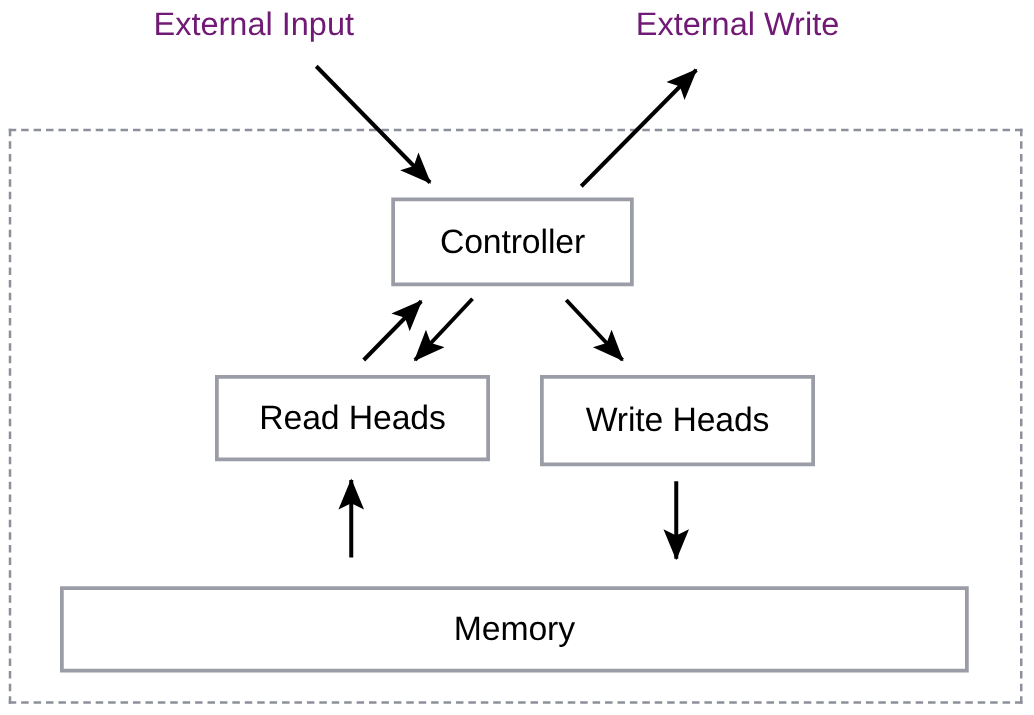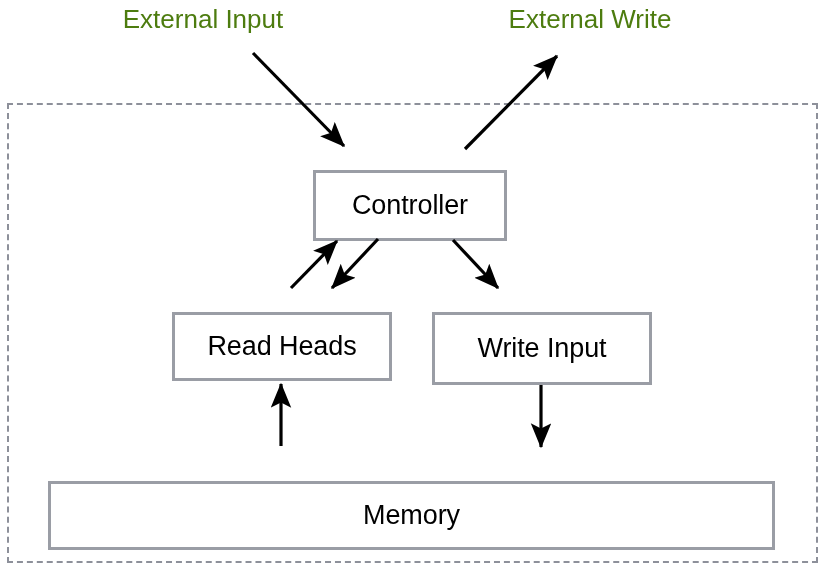--- a/index.html
+++ b/index.html
@@ -38,21 +38,20 @@
     display: flex;
     align-items: center;
     justify-content: center;
     color: #000000;
     font-family: "Liberation Sans", sans-serif;
     font-size: 27px;
     font-weight: 400;
     line-height: 1;
     letter-spacing: -0.1px;
     white-space: nowrap;
-    margin-top: 12px;
   }
   #node-controller {
     left: 313px;
     top: 158px;
     width: 194px;
     height: 71px;
   }
   #node-read-heads {
     left: 172px;
     top: 300px;
@@ -67,21 +66,21 @@
   }
   #node-memory {
     left: 48px;
     top: 469px;
     width: 727px;
     height: 69px;
   }
   
   .ext-label {
     position: absolute;
-    color: #4d7c0f;
+    color: #701a75;
     font-family: "Liberation Sans", sans-serif;
     font-size: 26px;
     line-height: 1;
     white-space: nowrap;
     text-align: center;
     transform: translateX(-50%);
   }
   #label-external-input  { left: 203px; top: 6px; }
   #label-external-output { left: 590px; top: 6px; }
   
@@ -99,21 +98,21 @@
 
 <div id="canvas">
 
   <div class="system-boundary"></div>
 
   <div class="ext-label" id="label-external-input">External Input</div>
   <div class="ext-label" id="label-external-output">External Write</div>
 
   <div class="node-box" id="node-controller">Controller</div>
   <div class="node-box" id="node-read-heads">Read Heads</div>
-  <div class="node-box" id="node-write-heads">Write Input</div>
+  <div class="node-box" id="node-write-heads">Write Heads</div>
   <div class="node-box" id="node-memory">Memory</div>
 
   <svg id="arrow-layer" viewBox="0 0 827 572" width="827" height="572">
     <defs>
       <marker id="ah" markerWidth="9" markerHeight="9" refX="7.4" refY="3.2" orient="auto" markerUnits="strokeWidth">
         <path d="M0,0 L7.8,3.2 L0,6.4 L1.6,3.2 z" fill="#000000"></path>
       </marker>
     </defs>
 
     <line x1="253" y1="53" x2="344" y2="146" stroke="#000000" stroke-width="3.2" marker-end="url(#ah)"></line>

